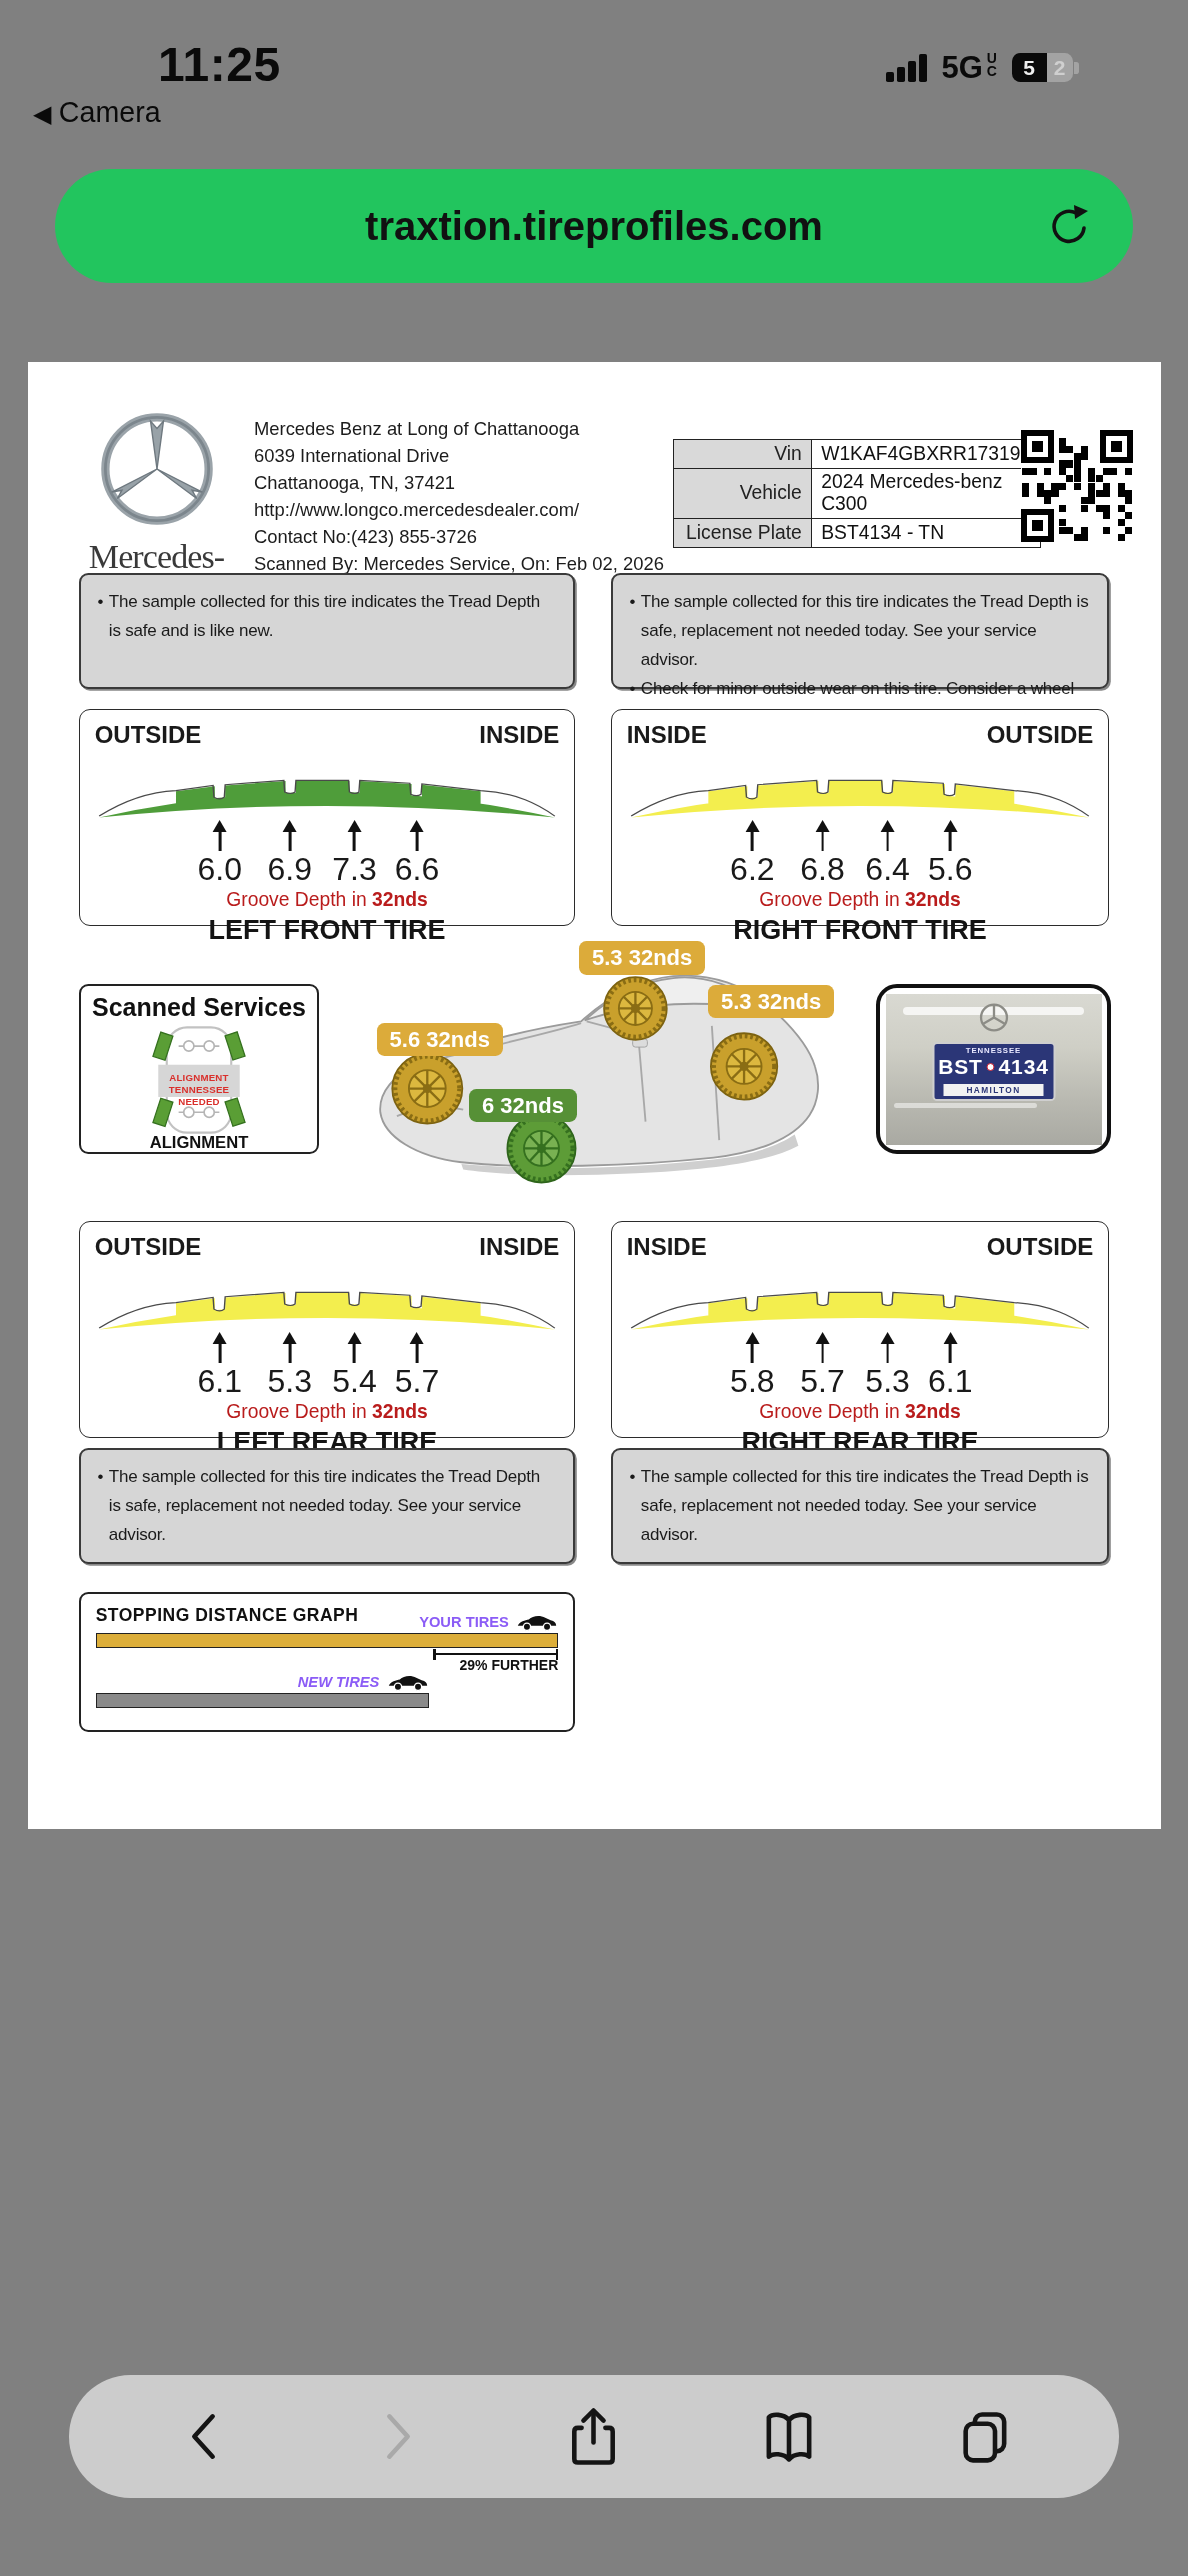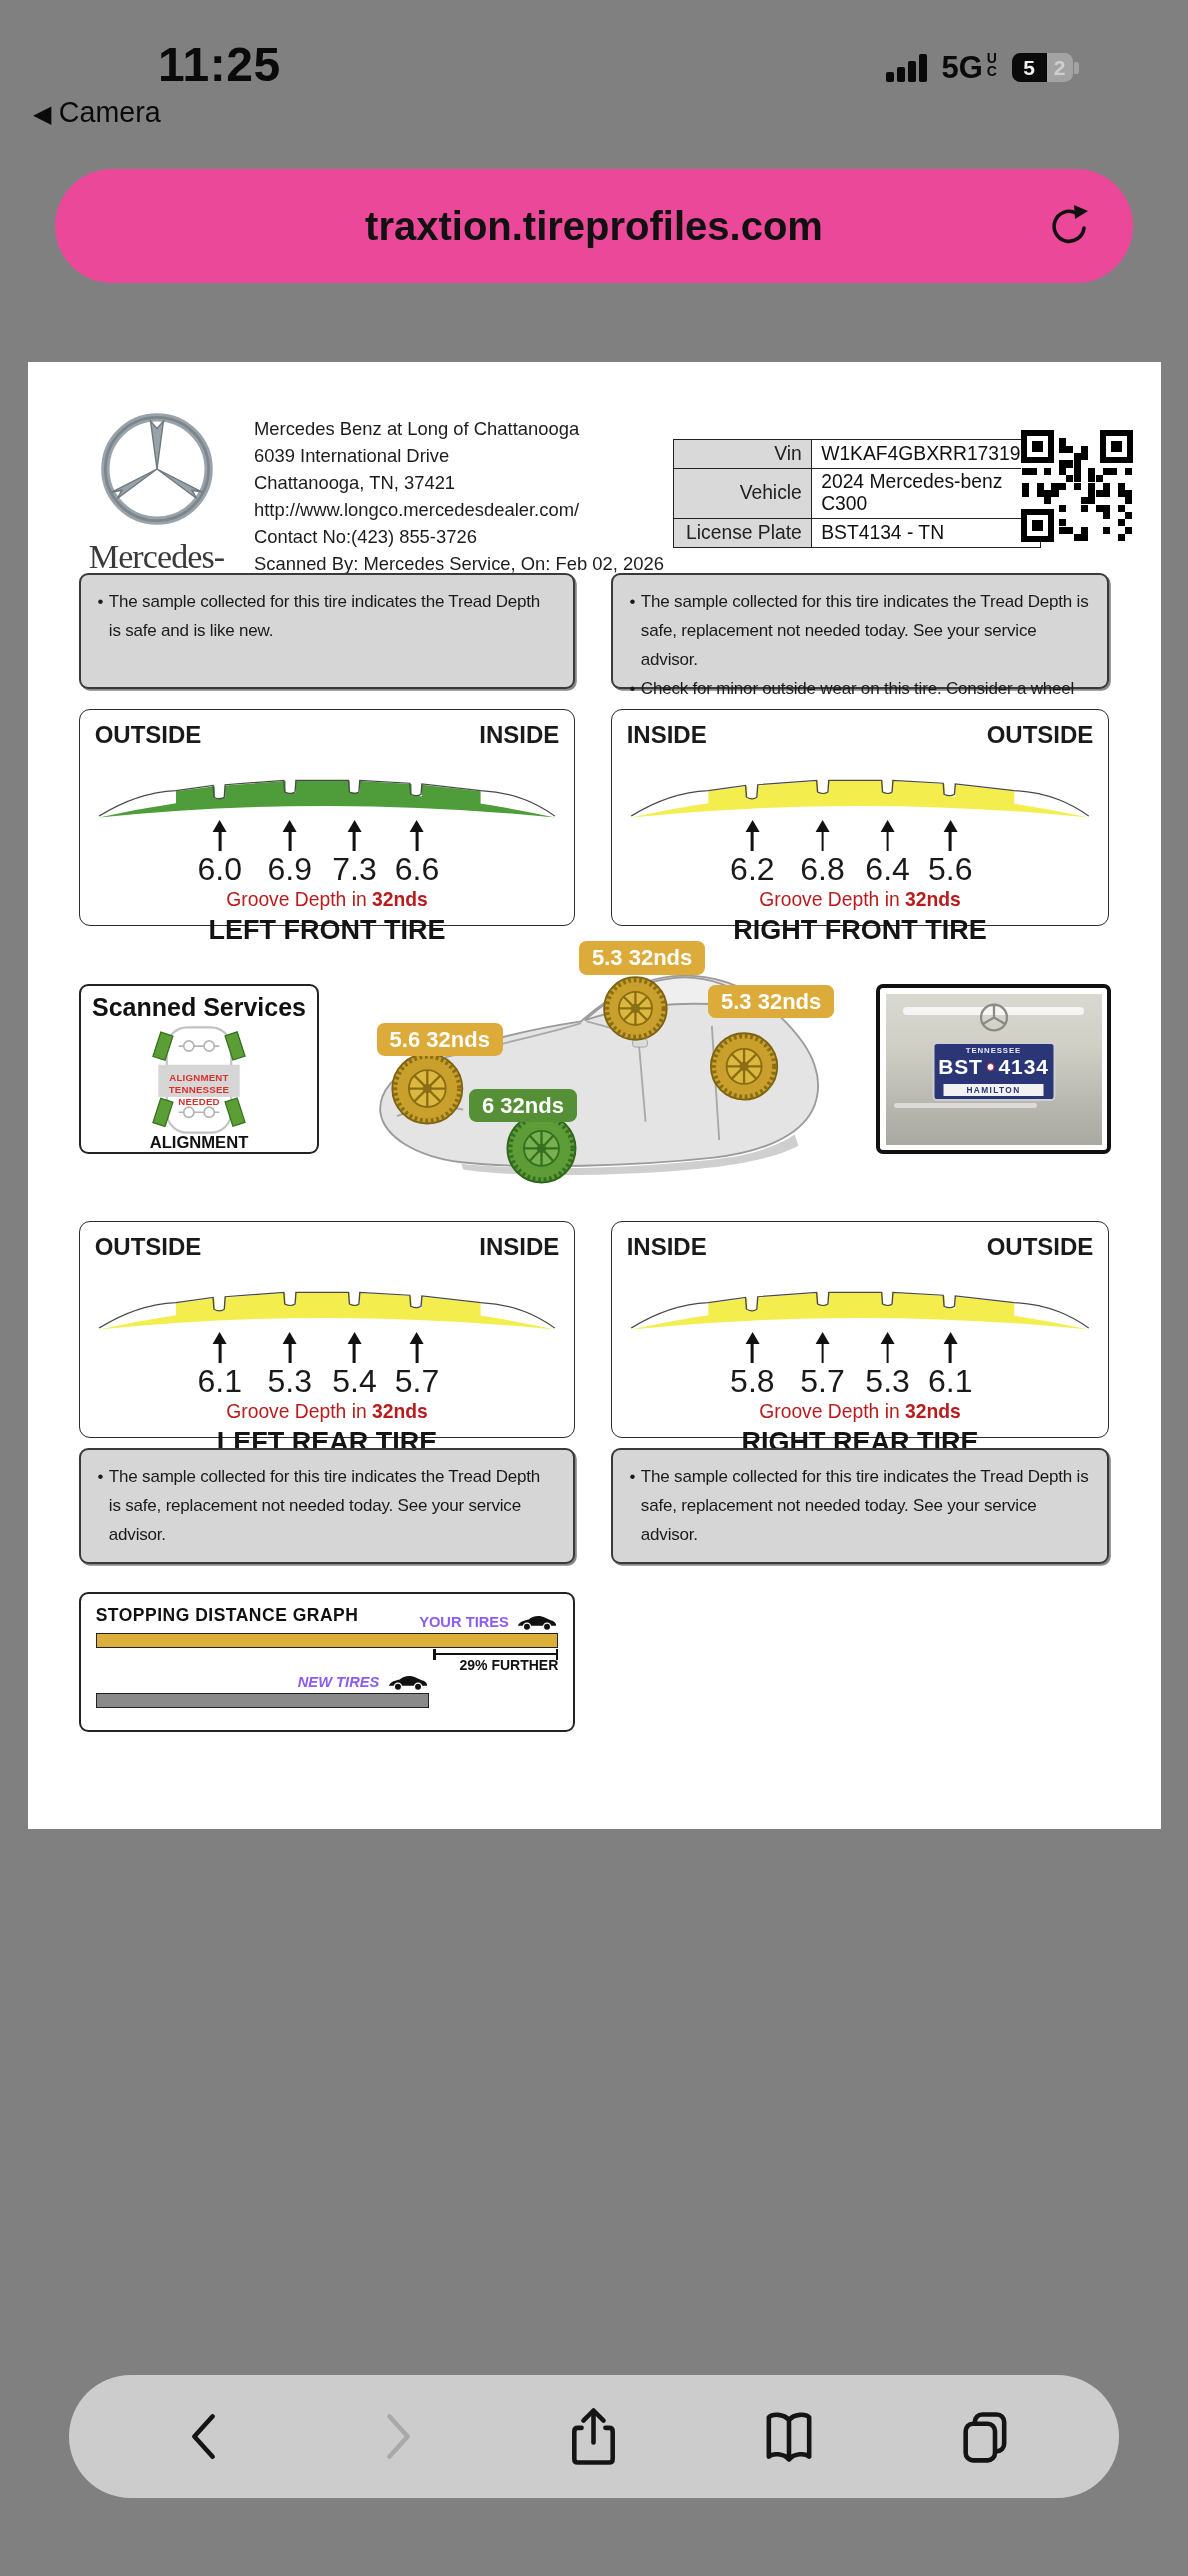--- a/index.html
+++ b/index.html
@@ -21,21 +21,21 @@
   .net .uc{display:flex;flex-direction:column;font-size:14px;font-weight:700;line-height:.95;color:#0a0a0a;}
   .batt{display:flex;align-items:center;}
   .batt .shell{width:61px;height:29.5px;border-radius:8.3px;overflow:hidden;display:flex;}
   .batt .bl{width:35px;background:#0a0a0a;color:#efefef;font-size:21px;font-weight:700;
             display:flex;align-items:center;justify-content:center;}
   .batt .br{flex:1;background:#a3a3a3;color:#cfcfcf;font-size:21px;font-weight:700;
             display:flex;align-items:center;justify-content:center;}
   .batt .nub{width:4.6px;height:12px;background:#a3a3a3;border-radius:0 2.8px 2.8px 0;margin-left:1.8px;}
 
   
-  .url-bar{position:absolute;left:55px;right:55px;top:169px;height:114px;background:#ec4899;
+  .url-bar{position:absolute;left:55px;right:55px;top:169px;height:114px;background:#22c55e;
            border-radius:57px;display:flex;align-items:center;justify-content:center;}
   .url-text{font-size:40px;font-weight:600;color:#111;}
   .reload{position:absolute;right:39px;top:50%;transform:translateY(-50%);width:48px;height:48px;}
 
   
   .doc{position:absolute;left:28px;top:362px;width:1133px;height:1467px;background:#fff;}
 
   .logo{position:absolute;left:41px;top:48px;width:175px;text-align:center;}
   .wordmark{font-family:"Liberation Serif",serif;font-size:34px;color:#3a3a3a;margin-top:7.4px;letter-spacing:-0.9px;}
   .dealer{position:absolute;left:226px;top:53px;font-size:18.4px;line-height:27px;color:#1c1c1c;white-space:nowrap;}
@@ -85,21 +85,21 @@
   .svc-warning{position:absolute;left:50%;top:48px;transform:translateX(-50%);width:88px;
                font-size:9.7px;font-weight:700;color:#d9302c;line-height:1.25;letter-spacing:0.2px;}
   .svc-label{font-size:16.6px;font-weight:700;margin-top:-3.7px;color:#111;}
 
   .carfig{position:absolute;left:332px;top:570px;width:479px;height:256px;}
   .badge{position:absolute;color:#fff;font-weight:700;font-size:22px;padding:3.7px 13px;border-radius:7.4px;white-space:nowrap;}
   .badge.yellow{background:#dcab3a;} .badge.green{background:#569036;}
   .bg-rl{left:219px;top:9.2px;} .bg-rr{left:348px;top:53px;} .bg-fl{left:16.6px;top:91px;text-align:right;} .bg-fr{left:109px;top:157px;}
 
   .platebox{position:absolute;left:848px;top:622px;width:235px;height:170px;border:4.6px solid #111;
-            border-radius:7px;background:#fff;padding:5.5px;}
+            border-radius:21px;background:#fff;padding:5.5px;}
   .photo{position:relative;width:100%;height:100%;background:linear-gradient(180deg,#d9d9d2 0%,#cfcfc6 35%,#b9b9b1 70%,#a9a9a2 100%);overflow:hidden;}
   .photo .streak{position:absolute;left:8%;right:8%;top:13px;height:8.3px;background:rgba(255,255,255,.75);border-radius:4.6px;}
   .photo .streak2{position:absolute;left:4%;right:30%;top:109px;height:5.5px;background:rgba(255,255,255,.5);border-radius:3.7px;}
   .plate{position:absolute;left:50%;top:48px;transform:translateX(-50%);width:123px;height:59px;background:#2b3677;
          border:2.8px solid #cfcfcf;border-radius:4.6px;text-align:center;color:#fff;}
   .plate .st{font-size:7.8px;letter-spacing:0.9px;margin-top:2.8px;font-weight:700;color:#e8e8ff;}
   .plate .num{font-size:21px;font-weight:700;letter-spacing:0.9px;line-height:1.1;display:flex;align-items:center;justify-content:center;gap:3.7px;}
   .plate .dot{width:8.3px;height:8.3px;border-radius:50%;background:#fff;border:1.8px solid #c23;display:inline-block;}
   .plate .county{position:absolute;left:9.2px;right:9.2px;bottom:2.8px;height:12px;background:#f2f2f2;color:#2b3677;
                  font-size:8.3px;font-weight:700;letter-spacing:1.4px;line-height:12px;}

